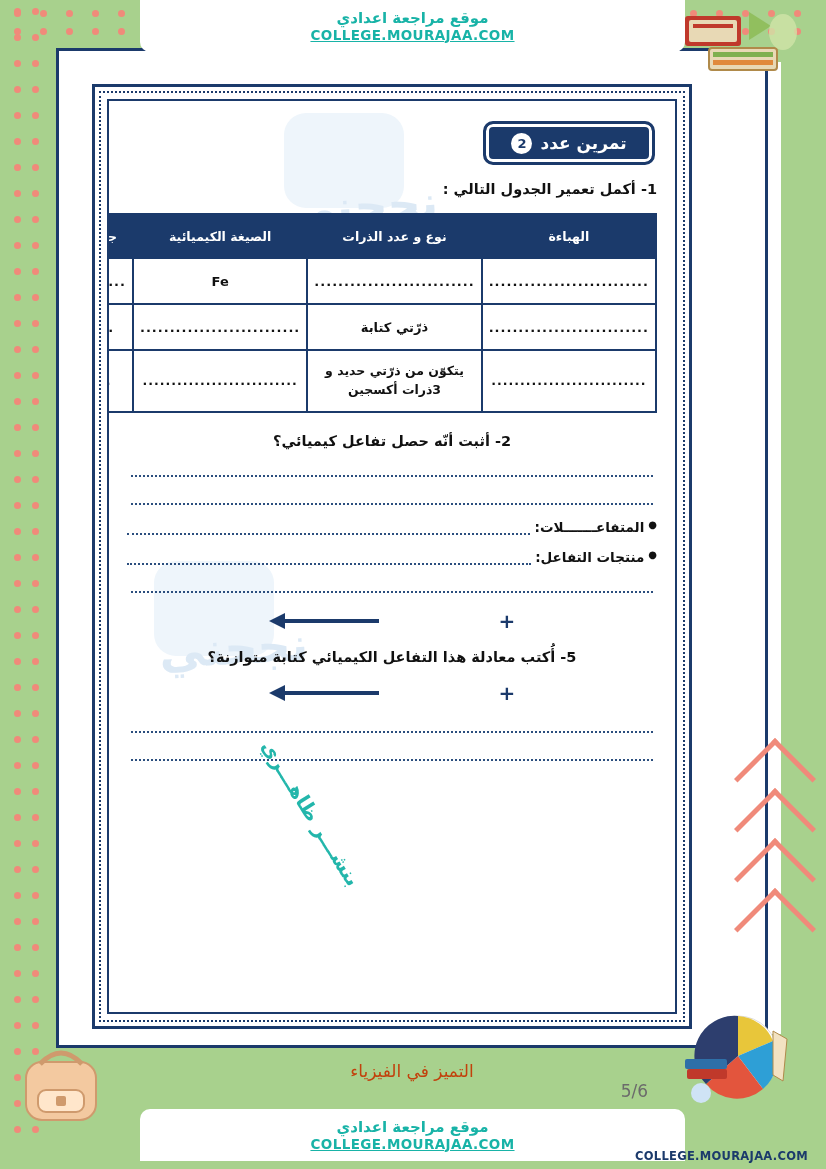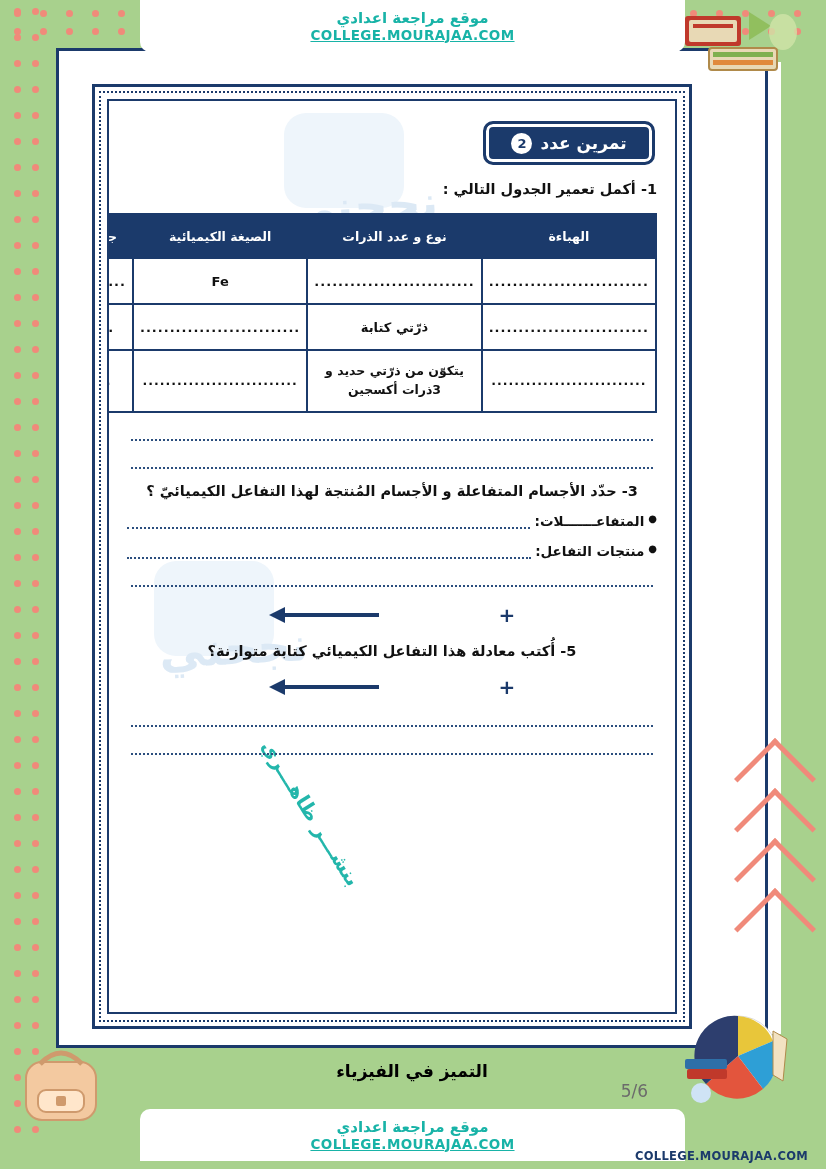--- a/index.html
+++ b/index.html
@@ -188,21 +188,21 @@
   .stamp {
     position:absolute; left:118px; top:700px;
     color:#18b3a7; font-size:20px; font-weight:bold;
     transform:rotate(58deg); direction:rtl; letter-spacing:1px;
     opacity:.95;
   }
 
   
   .foot-title {
     position:absolute; left:56px; bottom:88px; width:712px;
-    text-align:center; color:#000000; font-size:17px; font-weight:bold; direction:rtl;
+    text-align:center; color:#c2410c; font-size:17px; font-weight:normal; direction:rtl;
   }
   .page-num {
     position:absolute; right:178px; bottom:68px;
     color:#6b6b6b; font-size:17px;
   }
   .foot-banner {
     position:absolute; left:140px; bottom:8px; width:545px; height:52px;
     background:#ffffff; border-radius:10px 10px 0 0;
     display:flex; flex-direction:column; align-items:center; justify-content:center;
   }
@@ -464,24 +464,24 @@
           </tr>
           <tr>
             <td class="dotfill tall">...........................</td>
             <td class="tall">يتكوّن من ذرّتي حديد و 3ذرات أكسجين</td>
             <td class="dotfill tall">...........................</td>
             <td class="dotfill tall">...........................</td>
           </tr>
         </tbody>
       </table>
 
+      <div class="q center" style="margin-top:20px">2- أثبت أنّه حصل تفاعل كيميائي؟</div>
       <div class="dots-line"></div>
       <div class="dots-line"></div>
 
-      <div class="q center" style="margin-top:14px">3- حدّد الأجسام المتفاعلة و الأجسام المُنتجة لهذا التفاعل الكيميائيّ ؟</div>
 
       <div class="bullet-line">
         <span class="dot">●</span>
         <span>المتفاعـــــــلات:</span>
         <span class="fill"></span>
       </div>
       <div class="bullet-line">
         <span class="dot">●</span>
         <span>منتجات التفاعل:</span>
         <span class="fill"></span>

